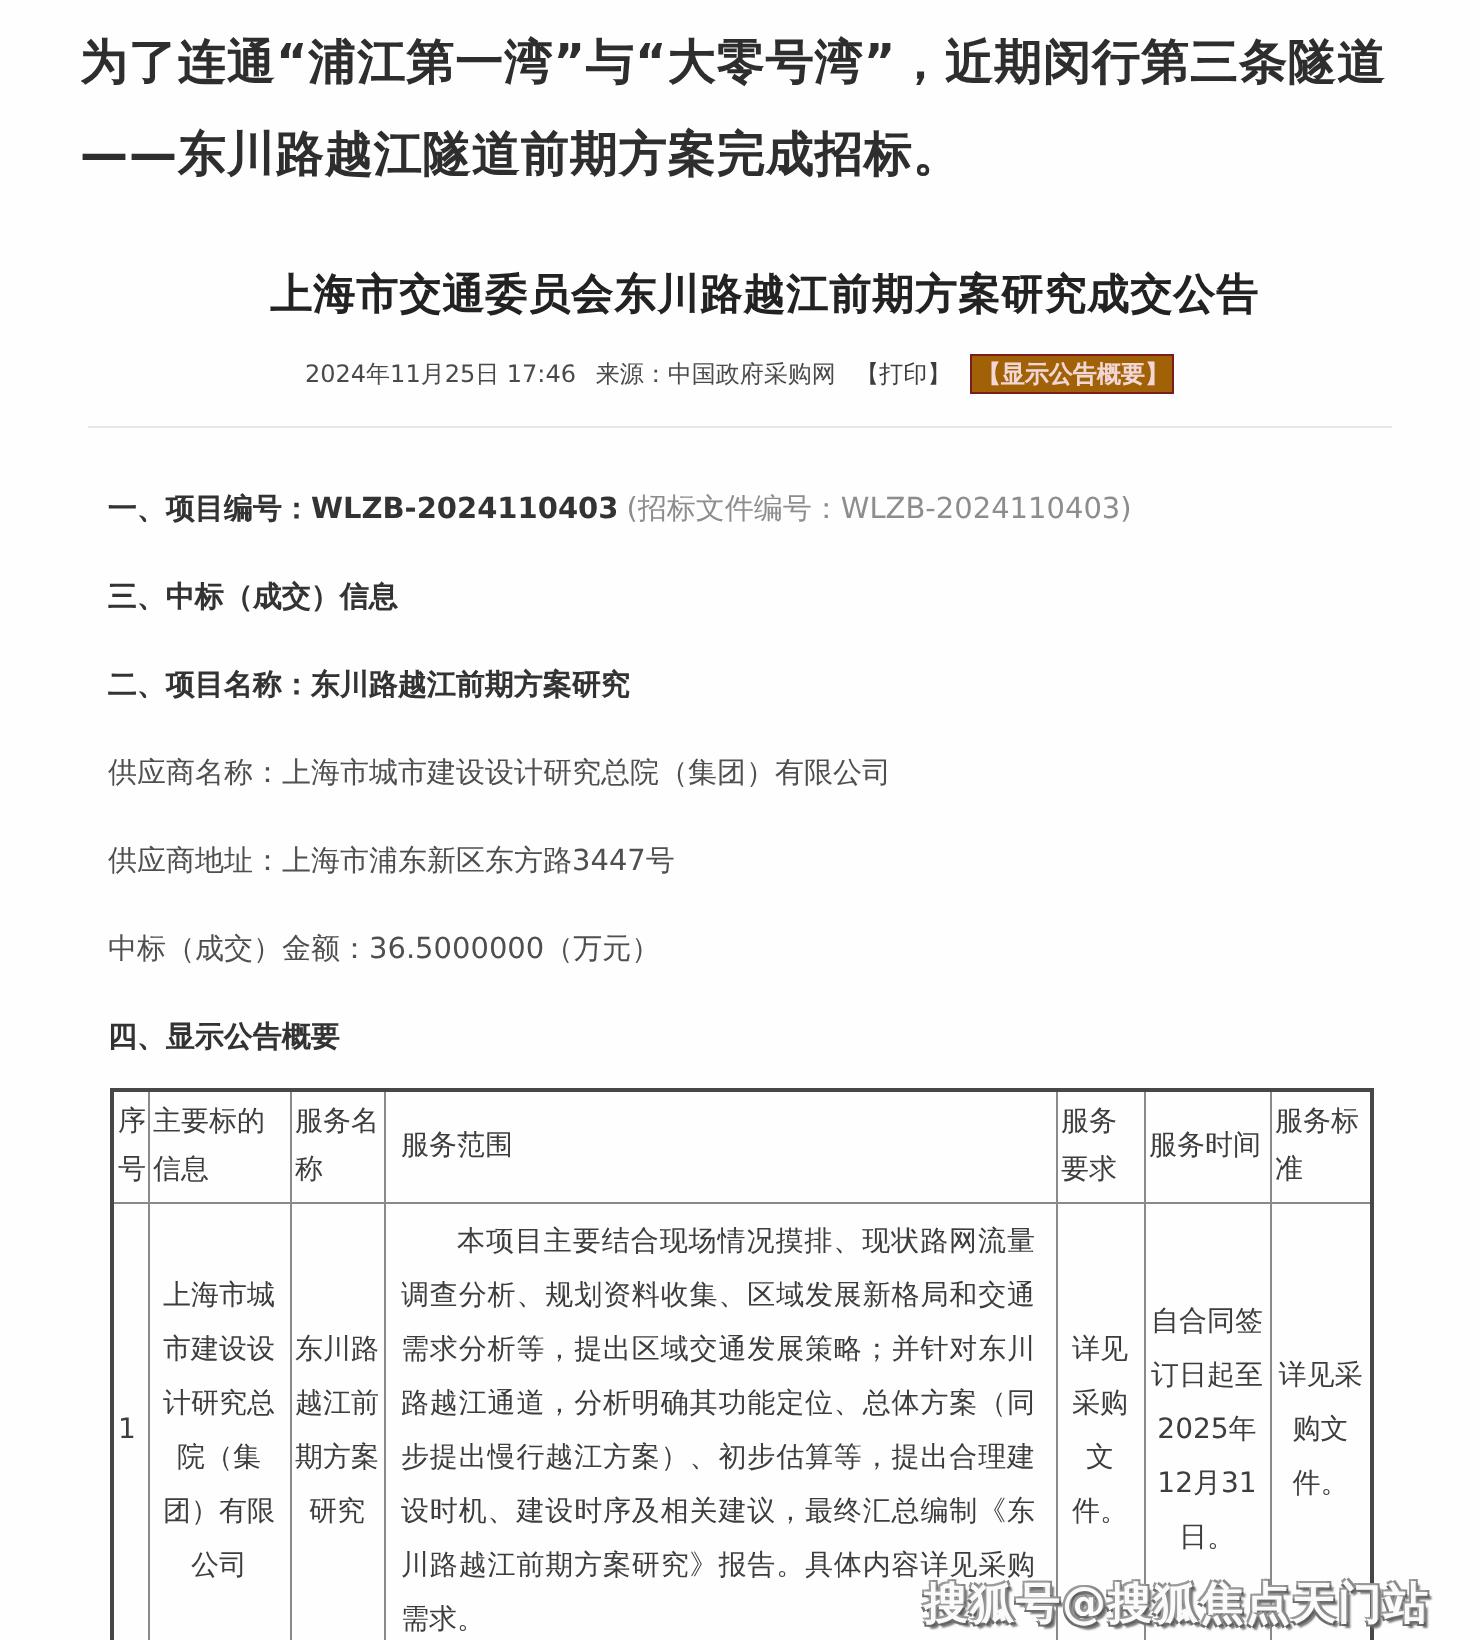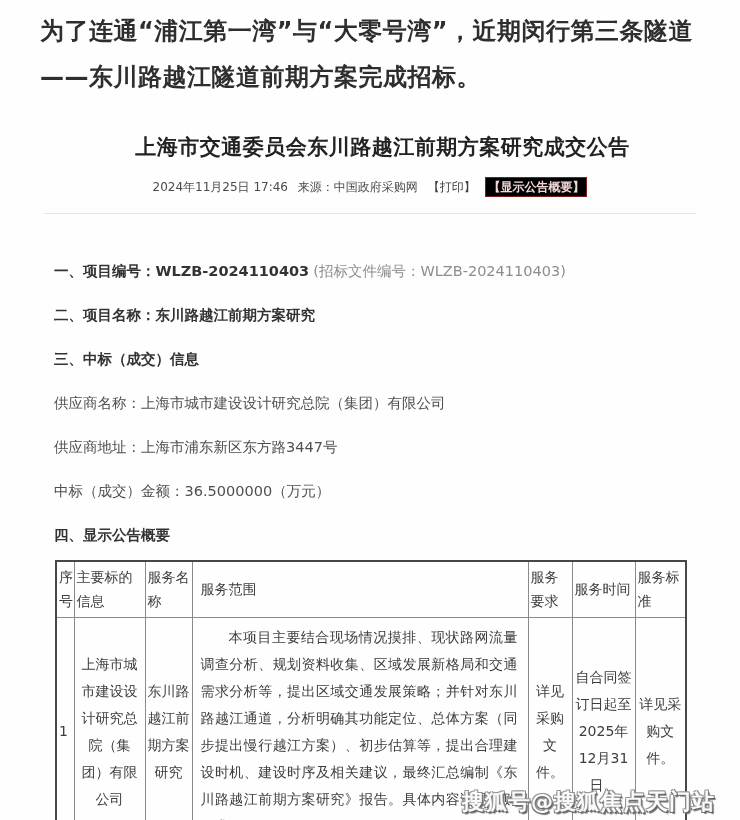--- a/index.html
+++ b/index.html
@@ -40,36 +40,36 @@
     margin-top: 17px;
     text-align: center;
     font-size: 12px;
     line-height: 18px;
     color: #4a4a4a;
   }
   .meta span { margin: 0 3px; }
   .meta .print { color: #3d3d3d; cursor: pointer; }
   .meta .badge {
     display: inline-block;
-    background: #000000;
+    background: #a16207;
     color: #f3d7d7;
     border: 1px solid #7c1d1d;
     padding: 0 2px;
     font-weight: 700;
     cursor: pointer;
   }
   .divider {
     margin: 16px 44px 0 44px;
     border-top: 1px solid #e6e6e6;
     height: 0;
   }
   
   .content { padding-left: 54px; padding-right: 40px; }
   .content p { font-size: 14.5px; line-height: 20px; }
-  .sec-bold { font-weight: 700; color: #333; margin-top: 47px; }
+  .sec-bold { font-weight: 700; color: #333; margin-top: 31px; }
   .sec-bold .note { font-weight: 400; color: #8d8d8d; margin-left: 4px; }
   .sec-plain { font-weight: 400; color: #4f4f4f; margin-top: 24px; }
   .mt { margin-top: 24px; }
   
   .award-table {
     margin: 15px 0 0 55px;
     width: 630px;
     border-collapse: collapse;
     border: 2px solid #474747;
     table-layout: fixed;
@@ -134,23 +134,23 @@
     <span>来源：中国政府采购网</span>
     <span class="print">【打印】</span>
     <span class="badge">【显示公告概要】</span>
   </div>
 
   <div class="divider"></div>
 
   <div class="content">
     <p class="sec-bold"><span>一、项目编号：WLZB-2024110403</span><span class="note">(招标文件编号：WLZB-2024110403)</span></p>
 
+    <p class="sec-bold mt">三、中标（成交）信息</p>
+
     <p class="sec-bold mt">二、项目名称：东川路越江前期方案研究</p>
-
-    <p class="sec-bold mt">三、中标（成交）信息</p>
 
     <p class="sec-plain">供应商名称：上海市城市建设设计研究总院（集团）有限公司</p>
 
     <p class="sec-plain">供应商地址：上海市浦东新区东方路3447号</p>
 
     <p class="sec-plain">中标（成交）金额：36.5000000（万元）</p>
 
     <p class="sec-bold mt">四、显示公告概要</p>
   </div>
 

